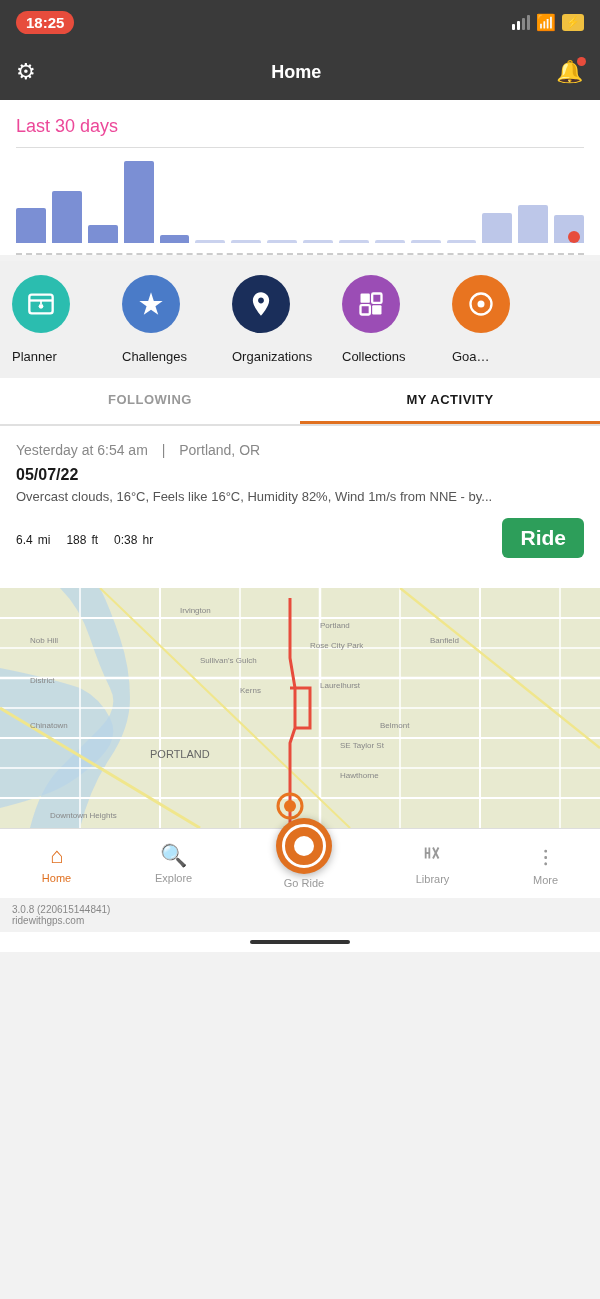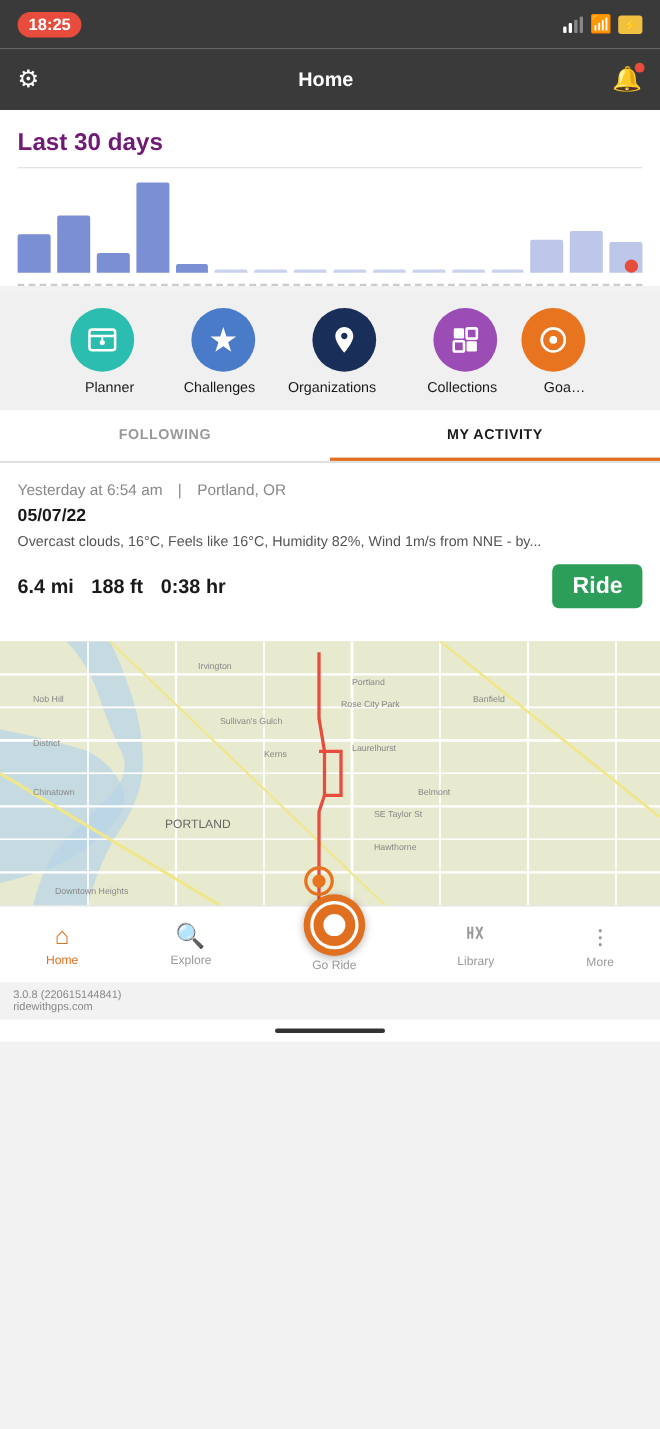--- a/index.html
+++ b/index.html
@@ -65,23 +65,23 @@
       background: #e74c3c;
       border-radius: 50%;
     }
 
     
     .stats-section {
       background: white;
       padding: 16px 16px 0 16px;
     }
     .stats-title {
-      font-size: 22px;
-      font-weight: 700;
-      color: #701a75;
+      font-size: 18px;
+      font-weight: 400;
+      color: #ec4899;
       margin-bottom: 10px;
     }
 
     
     .chart-area {
       height: 100px;
       display: flex;
       align-items: flex-end;
       gap: 6px;
       padding-bottom: 4px;
@@ -144,22 +144,22 @@
     .actions-row {
       display: flex;
       align-items: flex-start;
       gap: 0;
       padding: 0 12px;
       white-space: nowrap;
     }
     .action-item {
       display: flex;
       flex-direction: column;
-      align-items: flex-end;
-      gap: 6px;
+      align-items: flex-start;
+      gap: 16px;
       min-width: 110px;
       cursor: pointer;
     }
     .action-icon {
       width: 58px;
       height: 58px;
       border-radius: 50%;
       display: flex;
       align-items: center;
       justify-content: center;
@@ -226,22 +226,22 @@
       align-items: center;
       gap: 16px;
       margin-bottom: 14px;
     }
     .act-stat {
       font-size: 18px;
       font-weight: 700;
       color: #1a1a1a;
     }
     .act-stat span {
-      font-size: 18px;
-      font-weight: 700;
+      font-size: 12px;
+      font-weight: 400;
     }
     .ride-button {
       background: #2d9e5a;
       color: white;
       border: none;
       border-radius: 6px;
       padding: 8px 18px;
       font-size: 21px;
       font-weight: 600;
       cursor: pointer;

